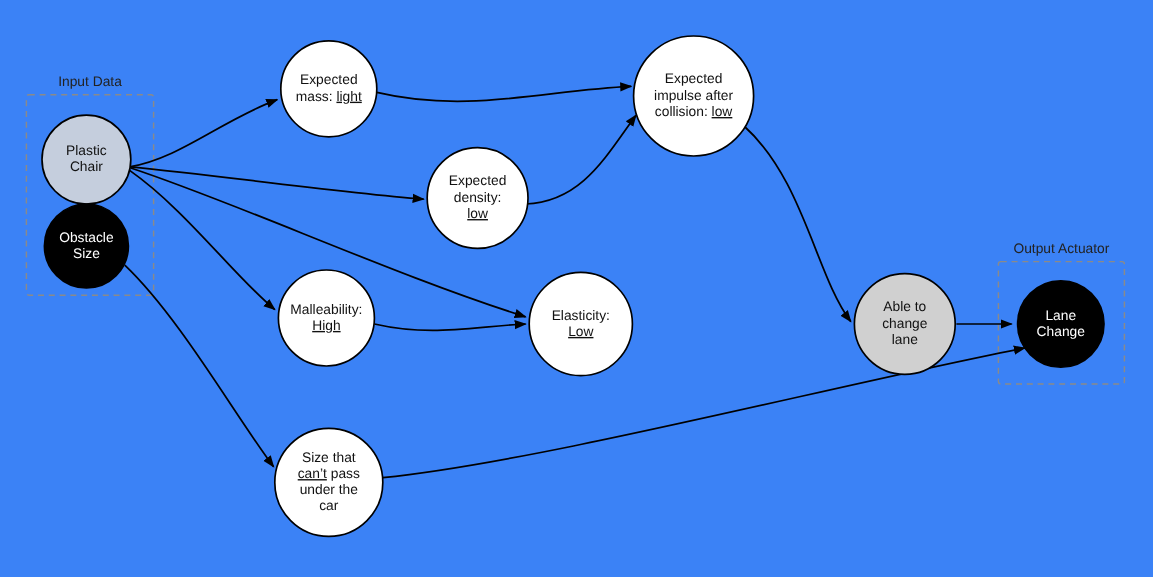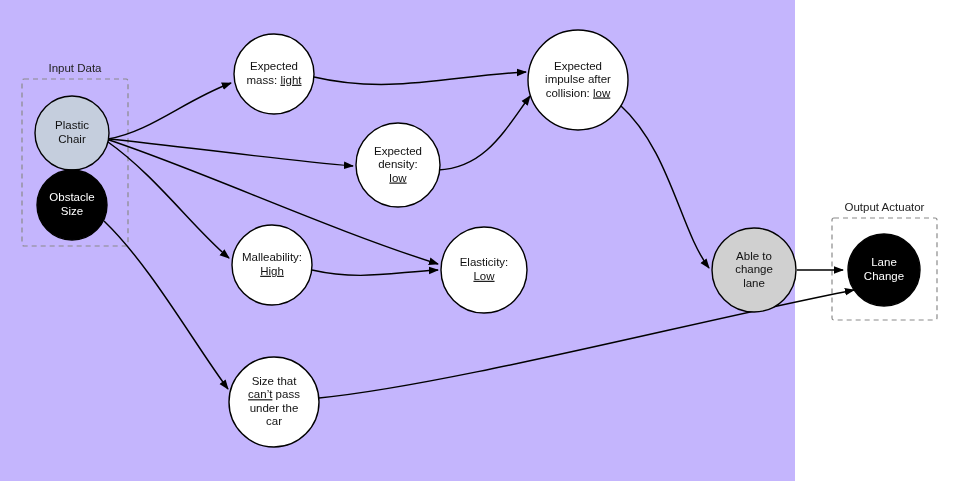--- a/index.html
+++ b/index.html
@@ -1,18 +1,18 @@
 <!DOCTYPE html>
 <html><head>
 <meta charset="utf-8">
 <style>
   html,body{margin:0;padding:0;background:#ffffff;}
   body{width:961px;height:481px;overflow:hidden;
        font-family:"Liberation Sans","DejaVu Sans",sans-serif;}
-  #stage{position:relative;width:795px;height:481px;background:#c4b5fd;}
+  #stage{position:relative;width:961px;height:481px;background:#3b82f6;}
   svg#canvas{position:absolute;left:0;top:0;width:961px;height:481px;}
   .node-circle{stroke:#000;stroke-width:1.4;}
   .node-label{font-family:"Liberation Sans","DejaVu Sans",sans-serif;
               font-size:11.5px;fill:#111;text-anchor:middle;dominant-baseline:middle;}
   .node-label.on-dark{fill:#ffffff;}
   .group-box{fill:none;stroke:#8a8a8a;stroke-width:1.2;stroke-dasharray:5 4;}
   .group-title{font-family:"Liberation Sans","DejaVu Sans",sans-serif;
                font-size:11.5px;fill:#222;text-anchor:middle;}
   .edge{fill:none;stroke:#000;stroke-width:1.45;}
 </style>

